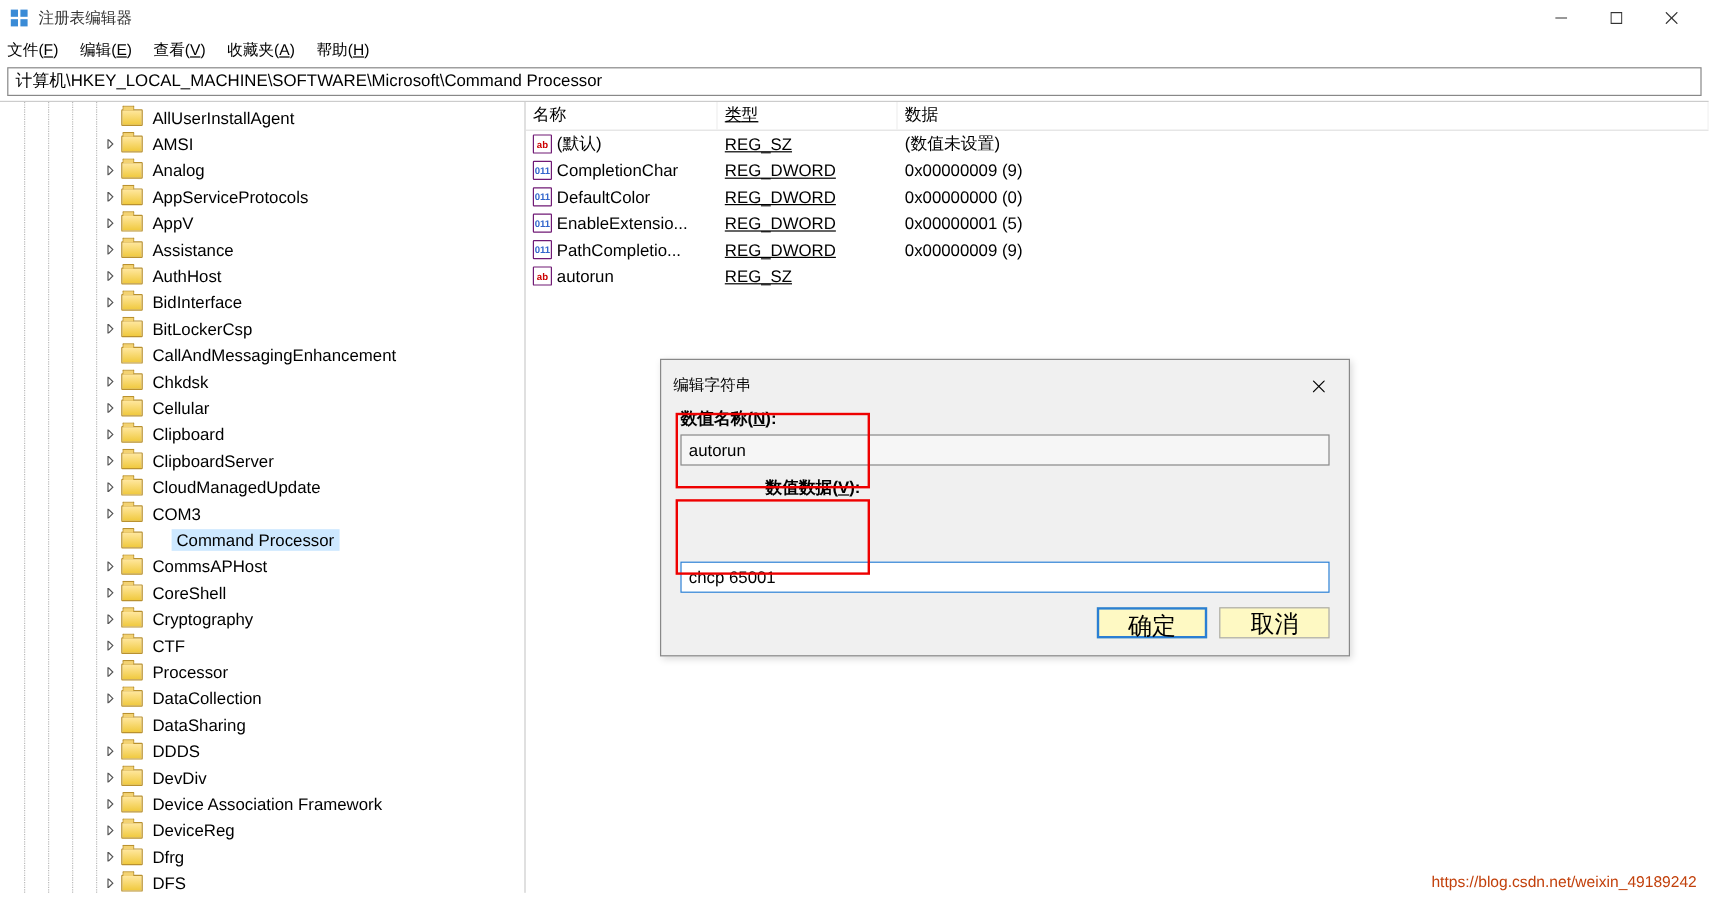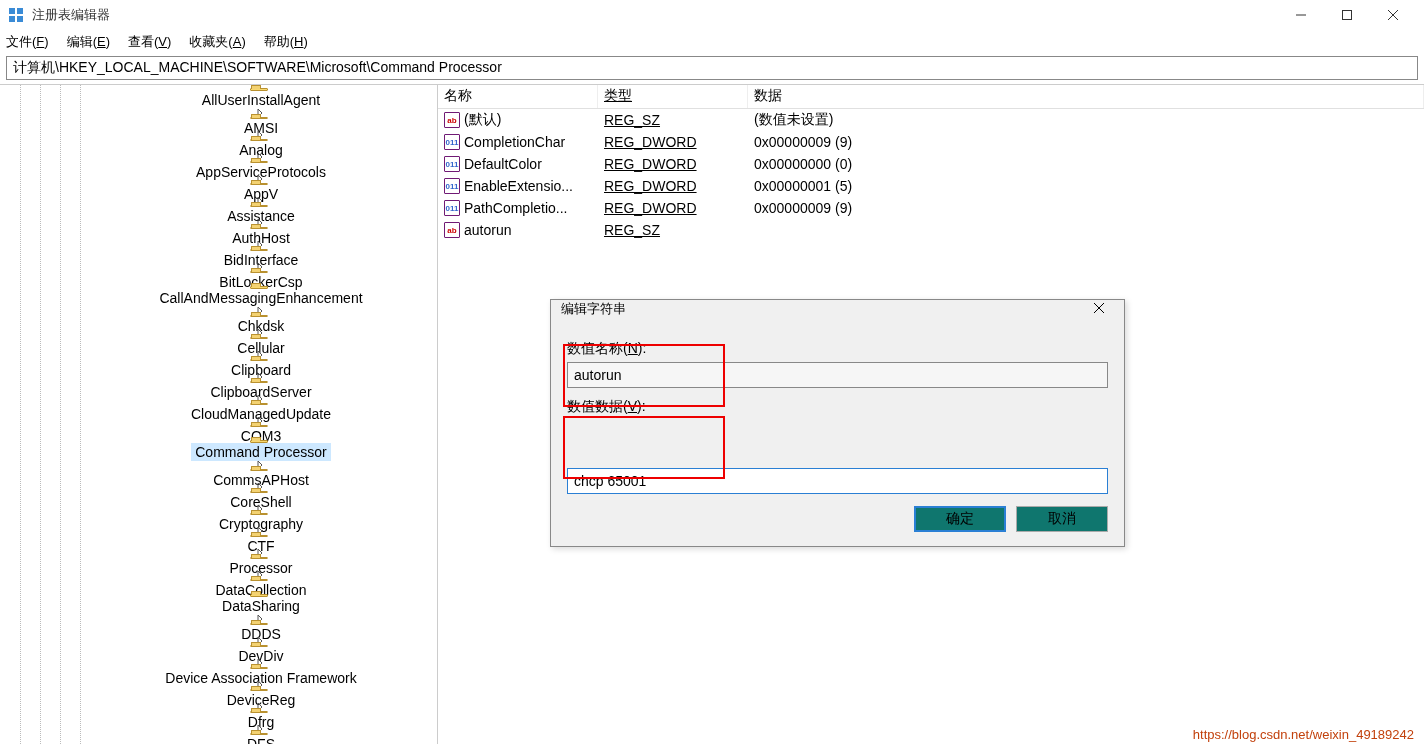--- a/index.html
+++ b/index.html
@@ -21,22 +21,22 @@
 
 .addressbar { height: 24px; border: 1px solid #888; margin: 2px 6px 4px 6px; padding: 2px 6px; font-size: 14px; display: flex; align-items: center; }
 
 
 .main { display: flex; height: calc(748px - 30px - 24px - 34px); border-top: 1px solid #ccc; }
 .tree-pane { width: 438px; border-right: 1px solid #ccc; overflow: hidden; position: relative; }
 .list-pane { flex: 1; overflow: hidden; position: relative; }
 
 
 .tree { font-size: 14px; padding-top: 2px; height: 100%; overflow-y: scroll; }
-.tree-row { display: flex; align-items: center; height: 22px; white-space: nowrap; padding-left: 85px; flex-direction: column; }
-.tree-row.sel .label { background: #cde8ff; }
+.tree-row { display: flex; align-items: center; height: 22px; white-space: nowrap; padding-left: 85px; }
+.tree-row.sel .label { background: #cde8ff; margin-left: 20px; }
 .tree-row .expander { width: 14px; height: 14px; display: inline-flex; align-items: center; justify-content: center; color: #555; margin-right: 2px; }
 .tree-row .expander.none { visibility: hidden; }
 .tree-row .folder { width: 18px; height: 14px; margin-right: 4px; background: linear-gradient(#ffe79e, #f0c93e); border: 1px solid #b9912f; border-radius: 1px; position: relative; }
 .tree-row .folder::before { content: ""; position: absolute; top: -4px; left: 0; width: 8px; height: 3px; background: #f3d272; border: 1px solid #b9912f; border-bottom: none; border-radius: 1px 1px 0 0; }
 .tree-row .label { padding: 1px 4px; }
 
 
 .list-header { display: flex; height: 24px; border-bottom: 1px solid #e0e0e0; font-size: 14px; }
 .list-header div { padding: 2px 6px; border-right: 1px solid #eee; }
 .col-name { width: 160px; }
@@ -45,31 +45,31 @@
 .list-body { font-size: 14px; }
 .list-row { display: flex; height: 22px; align-items: center; }
 .list-row div { padding: 0 6px; }
 .val-icon { width: 16px; height: 16px; margin-right: 4px; flex-shrink: 0; border: 1px solid #701a75; border-radius: 1px; display: inline-flex; align-items: center; justify-content: center; font-size: 8px; font-weight: bold; }
 .val-icon.sz { background: #fff; color: #c00; }
 .val-icon.dw { background: #fff; color: #36c; }
 .list-row .col-name { display: flex; align-items: center; }
 
 
 .dialog { position: absolute; left: 550px; top: 299px; width: 575px; background: #f0f0f0; border: 1px solid #888; box-shadow: 2px 2px 6px rgba(0,0,0,0.15); }
-.dialog-title { height: 30px; display: flex; align-items: flex-start; padding: 0 10px; font-size: 13px; }
+.dialog-title { height: 30px; display: flex; align-items: flex-end; padding: 0 10px; font-size: 13px; }
 .dialog-title .spacer { flex: 1; }
 .dialog-close { width: 30px; text-align: center; font-size: 14px; }
 .dialog-body { padding: 10px 16px 14px 16px; font-size: 14px; }
 .field { margin-bottom: 10px; }
 .field label { display: block; margin-bottom: 4px; }
 .field input { width: 100%; height: 26px; padding: 2px 6px; border: 1px solid #888; font-size: 14px; font-family: inherit; }
 .field input[readonly] { background: #f6f6f6; }
 .highlight-box { border: 2px solid #e00; padding: 2px; margin: -2px; }
 .dialog-buttons { display: flex; justify-content: flex-end; gap: 10px; margin-top: 12px; }
-.dialog-buttons button { width: 92px; height: 26px; background: #0f766e; border: 1px solid #aaa; font-size: 14px; font-family: inherit; }
+.dialog-buttons button { width: 92px; height: 26px; background: #fef9c3; border: 1px solid #aaa; font-size: 20px; font-family: inherit; }
 .dialog-buttons button.primary { border: 2px solid #2a7fd4; }
 
 .watermark { position: absolute; right: 10px; bottom: 6px; font-size: 13px; color: #c2410c; text-align: center; }
 
 
 .tree-guides { position: absolute; left: 0; top: 0; bottom: 0; pointer-events: none; }
 .vline { position: absolute; top: 0; bottom: 0; border-left: 1px dotted #bbb; }
 </style>
 </head>
 <body>
@@ -450,32 +450,32 @@
   <div class="dialog-body">
     <div class="highlight-box" style="width:150px; margin-bottom:0;">
       <div class="field" style="margin-bottom:0;">
         <label>数值名称(<u>N</u>):</label>
       </div>
     </div>
     <div class="field">
       <input type="text" readonly="" value="autorun" style="">
     </div>
     <div class="highlight-box" style="width:150px; margin-bottom:0;">
-      <div class="field" style="margin-bottom:12px;">
+      <div class="field" style="margin-bottom:12px;text-align:right;">
         <label>数值数据(<u>V</u>):</label>
       </div>
     </div>
     <div class="field">
       <input type="text" style="border: 1px solid rgb(42, 127, 212); margin-top: 40px;" value="chcp 65001">
     </div>
     <div class="dialog-buttons">
       <button class="primary">确定</button>
       <button>取消</button>
     </div>
   </div>
 </div>
 
 <div style="position:absolute; left:563px; top:344px; width:162px; height:63px; border:2px solid #e00; pointer-events:none;"></div>
 <div style="position:absolute; left:563px; top:416px; width:162px; height:63px; border:2px solid #e00; pointer-events:none;"></div>
 
-<style>.highlight-box{border:none;padding:0;margin:0;}</style>
+<style>.highlight-box{border:none;padding:0;margin:0;font-weight:bold;}</style>
 
 <div class="watermark">https://blog.csdn.net/weixin_49189242</div>
 
 </body></html>

